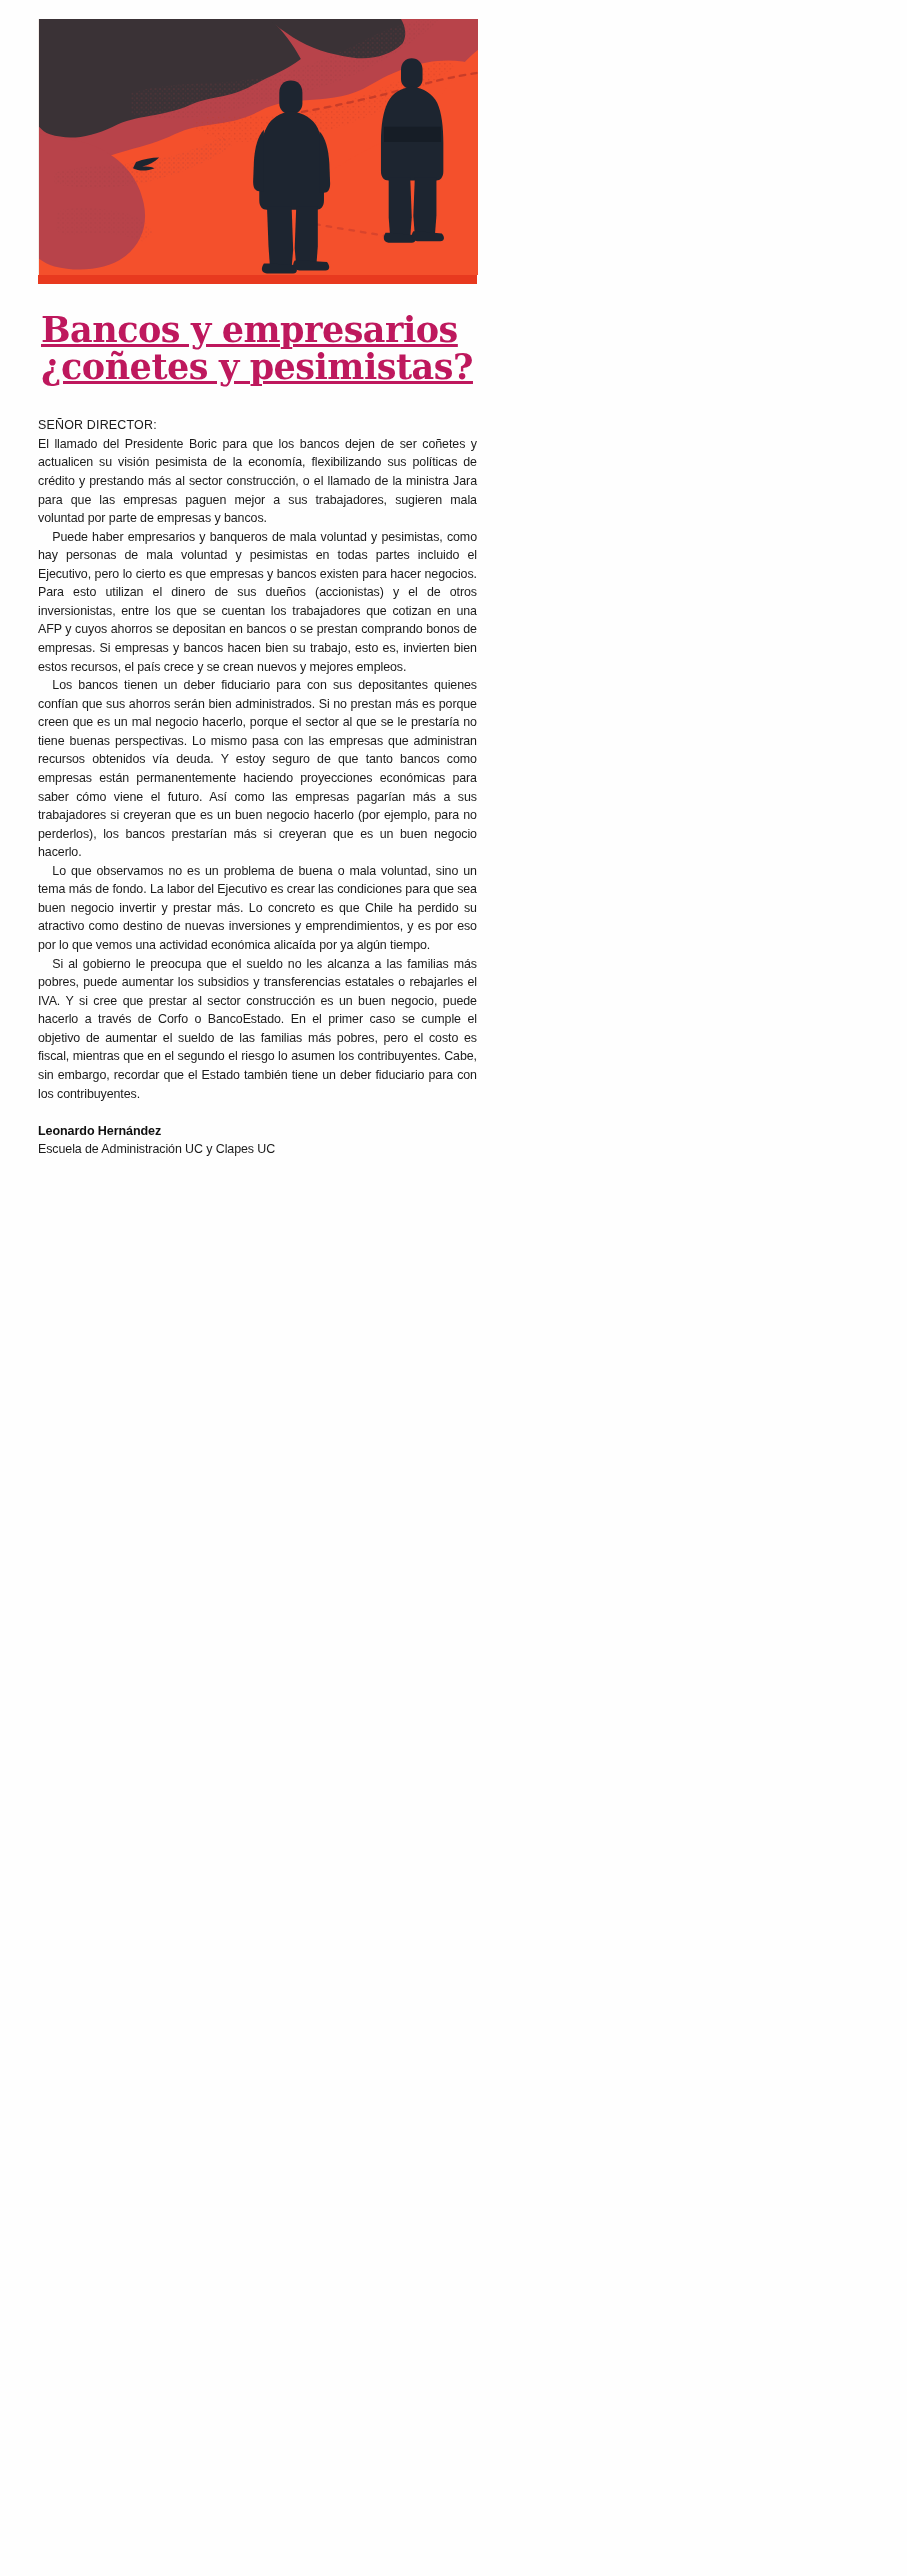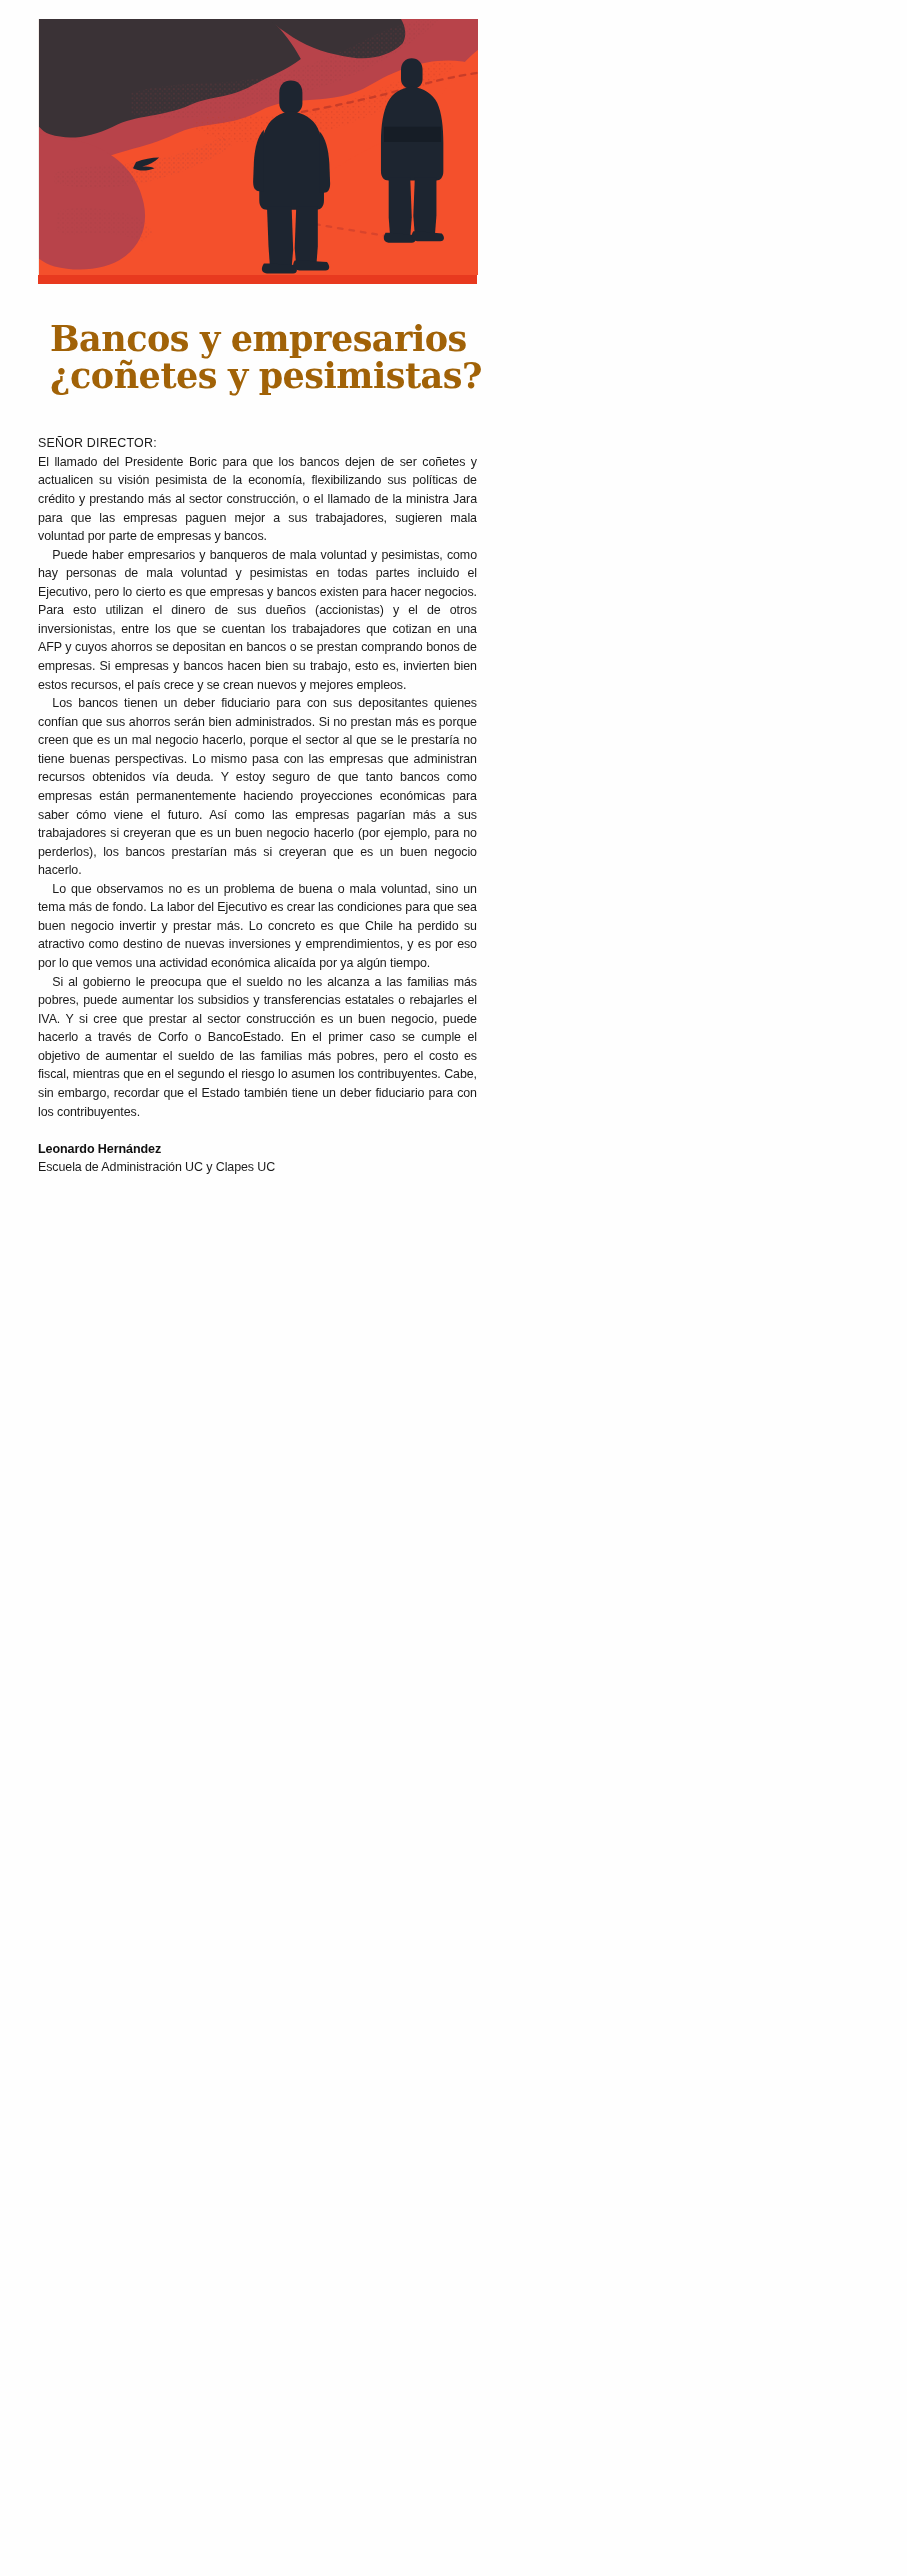--- a/index.html
+++ b/index.html
@@ -41,29 +41,30 @@
   
   .accent-bar{
     width:439px;
     height:8.5px;
     background:#e8391f;
     margin-top:0px;
   }
 
   
   .headline{
-    margin:12px;
+    margin:3px;
     padding:24.6px 0 0 0;
     font-family:"DejaVu Serif", "Liberation Serif", serif;
     font-weight:700;
     font-size:35px;
     line-height:1.06;
     letter-spacing:-0.5px;
-    color:#a16207;
+    color:#be185d;
     word-spacing:-0.8px;
+    text-decoration:underline;
   }
   .headline .hl-line{display:block;white-space:nowrap;}
 
   
   .letter-body{
     padding-top:28px;
     font-family:"Liberation Sans", sans-serif;
     font-size:13.4px;
     line-height:1.385;
     color:#1b1b1b;

